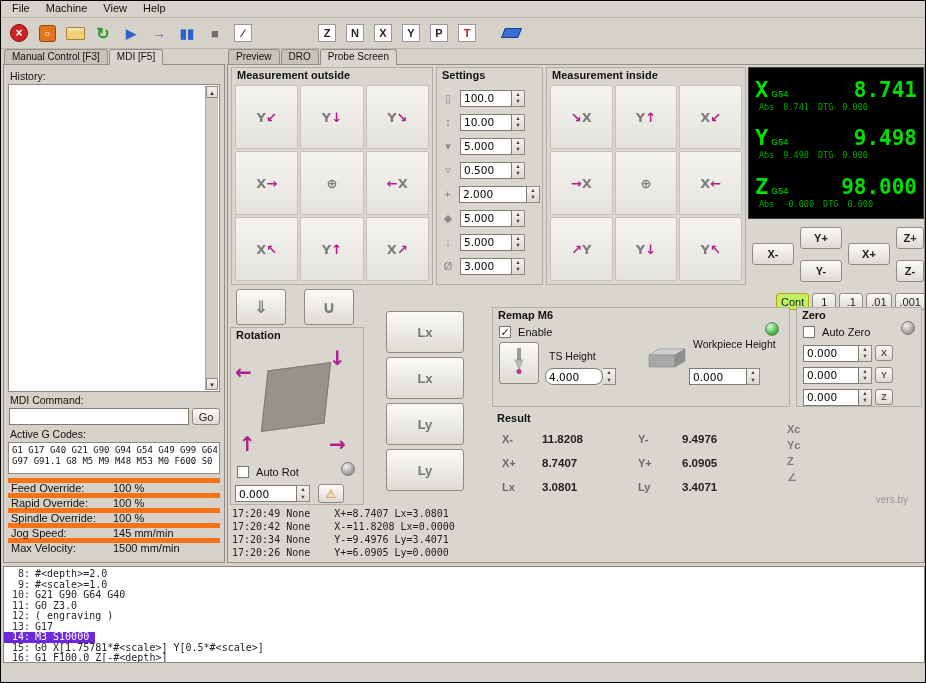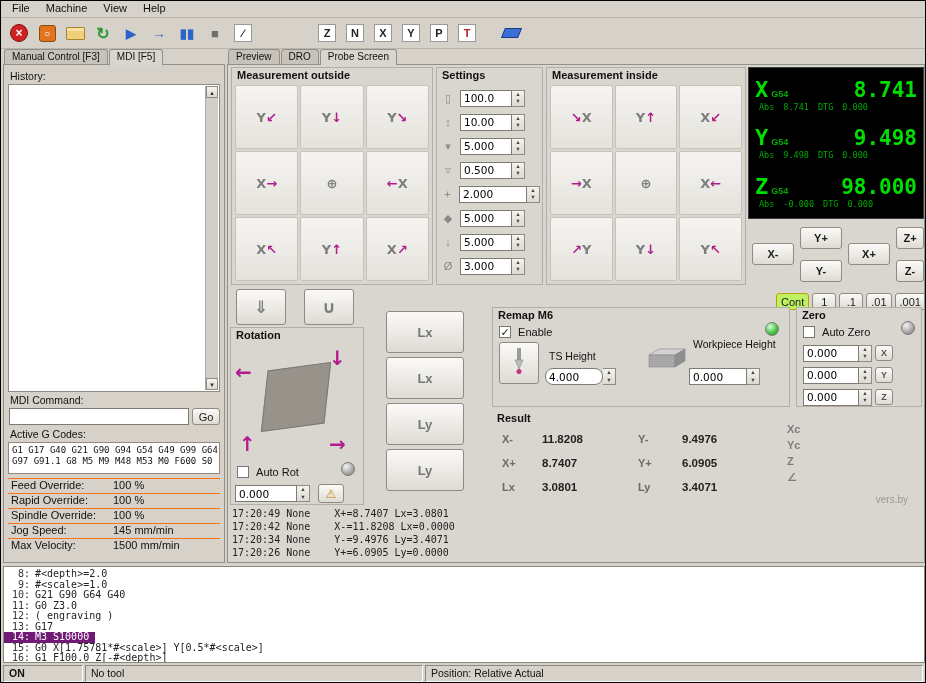--- a/index.html
+++ b/index.html
@@ -45,21 +45,21 @@
   .plabel{font-size:10.5px;margin:2px 0 2px 2px}
   .history{position:relative;height:308px;background:#fff;border:1px solid #8f8b82}
   .vscroll{position:absolute;top:1px;right:1px;bottom:1px;width:13px;background:#d2cec6;border-left:1px solid #aaa}
   .sarrow{position:absolute;left:0;width:12px;height:12px;font-size:6px;text-align:center;line-height:12px;background:linear-gradient(#f4f3f0,#ddd9d2);border:1px solid #8f8b82;color:#333;cursor:pointer}
   .sarrow.up{top:0}
   .sarrow.down{bottom:0}
   .mdirow{display:flex;gap:3px;margin:1px 0 3px 1px}
   .mdientry{flex:1}
   .gobtn{width:28px;height:17px}
   .gcbox{background:#fff;border:1px solid #8f8b82;height:32px;font-family:"DejaVu Sans Mono","Liberation Mono",monospace;font-size:9px;line-height:11px;padding:2px 3px;margin-bottom:4px;white-space:nowrap;overflow:hidden}
-  .ovrow{display:flex;height:15px;align-items:flex-start;border-top:1px solid #f97316;padding-left:3px}
+  .ovrow{display:flex;height:15px;align-items:center;border-top:5px solid #f97316;padding-left:3px}
   .ovlab{width:102px}
   .ovval{}
 
   
   #right-panel{position:absolute;left:226px;top:48px;width:698px;height:514px}
   #probe-content{position:absolute;left:0;top:15px;right:0;bottom:0;border:1px solid #948f86;background:#d9d6cf;overflow:hidden}
   .section{position:absolute;border:1px solid #b3afa6;background:#d9d6cf}
   .shdr{position:absolute;left:5px;top:1px;font-weight:bold;font-size:11px;white-space:nowrap}
   .pgrid{position:absolute;left:3px;top:17px;right:3px;bottom:3px;display:grid;grid-template-columns:repeat(3,1fr);grid-template-rows:repeat(3,1fr);gap:2px}
   .pbtn{background:linear-gradient(180deg,#f5f4f1,#e4e2dc);border:1px solid #c6c2ba;border-radius:2px;display:flex;align-items:center;justify-content:center;cursor:pointer}
@@ -125,21 +125,21 @@
   .rxlab{font-weight:bold;color:#7d7d7d;font-size:11px}
   #watermark{position:absolute;right:14px;bottom:2px;color:#979797;font-size:10px}
   #log-area{position:absolute;left:4px;top:442px;font-family:"DejaVu Sans Mono","Liberation Mono",monospace;font-size:10px;line-height:13px;color:#222;white-space:pre}
 
   
   #gcode-area{position:absolute;left:2px;top:565px;width:922px;height:97px;background:#fff;border:1px solid #8b877f;overflow:hidden;font-family:"DejaVu Sans Mono","Liberation Mono",monospace;font-size:10px;line-height:10.5px;padding-top:2px}
   .gline{white-space:pre}
   .gwrap{display:inline-block;padding-right:6px}
   .gnum{display:inline-block;width:26px;text-align:right;margin-right:5px;color:#333}
   .gtext{color:#222}
-  .gwrap.gactive{background:#701a75}
+  .gwrap.gactive{background:#6d28d9}
   .gwrap.gactive .gnum,.gwrap.gactive .gtext{color:#fff}
 
   
   #statusbar{position:absolute;left:2px;right:2px;top:664px;height:17px;display:flex;gap:2px}
   .sbcell{border:1px solid;border-color:#8d897f #ffffff #ffffff #8d897f;background:#d6d2ca;font-size:10.5px;padding:1px 5px;overflow:hidden;white-space:nowrap}
   .sb-on{width:80px;font-weight:bold}
   .sb-tool{width:338px}
   .sb-pos{flex:1}
 </style>
 </head>
@@ -641,19 +641,14 @@
         <div class="gline"><span class="gwrap"><span class="gnum">10:</span><span class="gtext">G21 G90 G64 G40</span></span></div>
         <div class="gline"><span class="gwrap"><span class="gnum">11:</span><span class="gtext">G0 Z3.0</span></span></div>
         <div class="gline"><span class="gwrap"><span class="gnum">12:</span><span class="gtext">( engraving )</span></span></div>
         <div class="gline"><span class="gwrap"><span class="gnum">13:</span><span class="gtext">G17</span></span></div>
         <div class="gline"><span class="gwrap gactive"><span class="gnum">14:</span><span class="gtext">M3 S10000</span></span></div>
         <div class="gline"><span class="gwrap"><span class="gnum">15:</span><span class="gtext">G0 X[1.75781*#&lt;scale&gt;] Y[0.5*#&lt;scale&gt;]</span></span></div>
         <div class="gline"><span class="gwrap"><span class="gnum">16:</span><span class="gtext">G1 F100.0 Z[-#&lt;depth&gt;]</span></span></div>
       </div>
   </div>
 
-  <div id="statusbar">
-    <div class="sbcell sb-on">ON</div>
-    <div class="sbcell sb-tool">No tool</div>
-    <div class="sbcell sb-pos">Position: Relative Actual</div>
-  </div>
 
 </div>
 
 </body></html>

